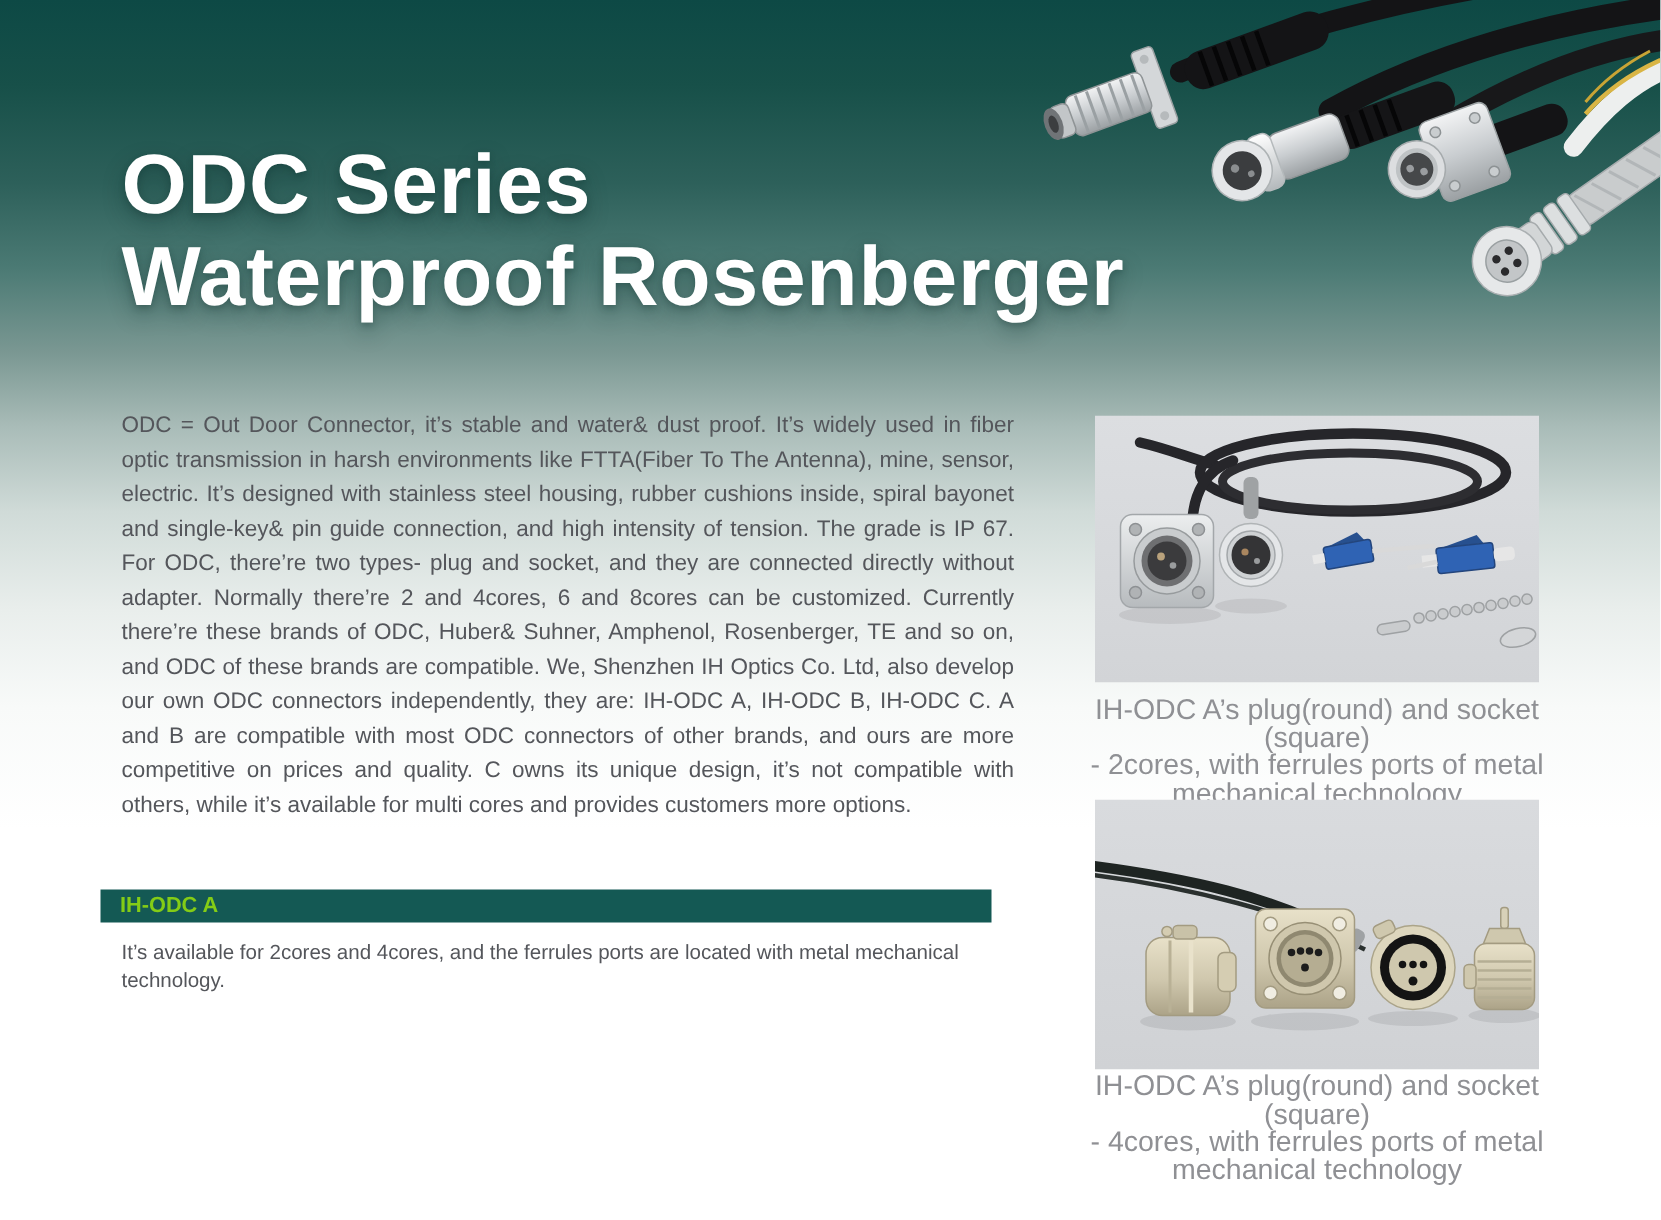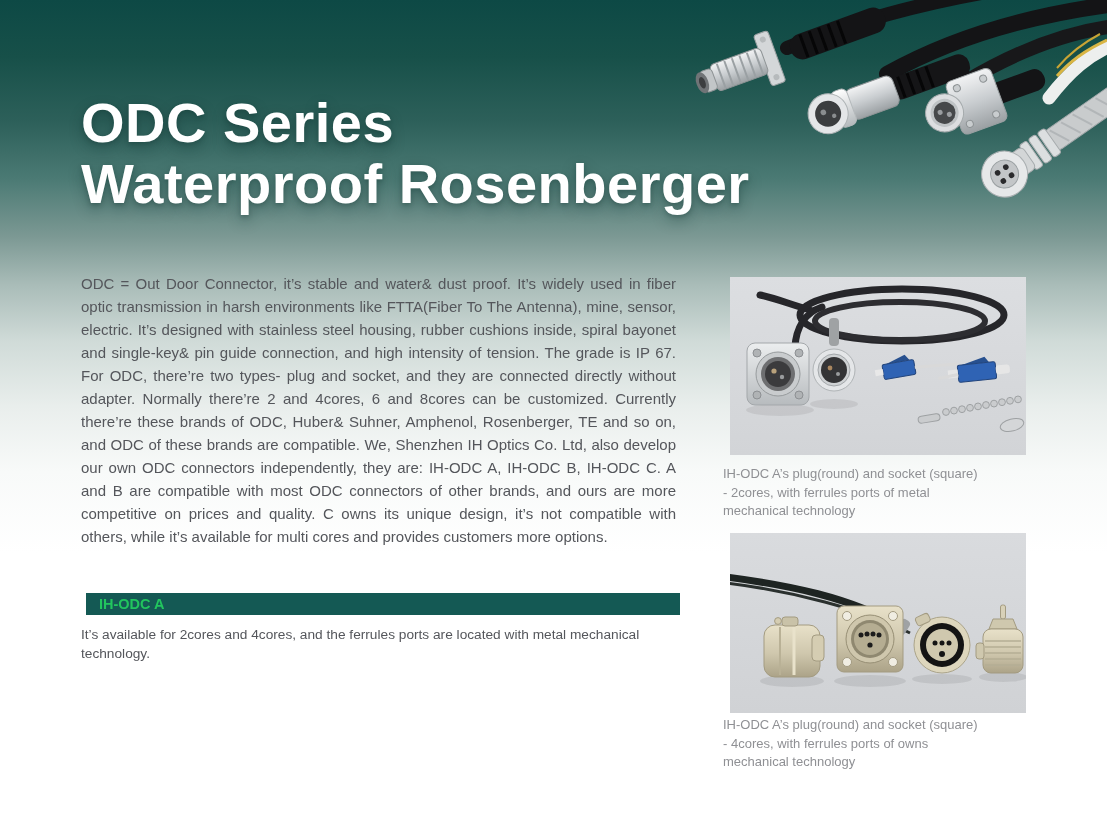--- a/index.html
+++ b/index.html
@@ -39,24 +39,24 @@
     left: 81px; top: 272px;
     width: 595px;
     font-size: 15px;
     line-height: 23px;
     color: #54565b;
     text-align: justify;
   }
 
   .section-banner {
     position: absolute;
-    left: 86px; top: 593px;
+    left: 67px; top: 593px;
     width: 594px; height: 22px;
     background: #145954;
-    color: #22c55e;
+    color: #84cc16;
     font-weight: 700;
     font-size: 14.5px;
     line-height: 22px;
     padding-left: 13px;
   }
 
   .section-body {
     position: absolute;
     left: 81px; top: 626px;
     width: 598px;
@@ -71,21 +71,22 @@
     width: 296px;
   }
   .figure-1 { top: 277px; height: 178px; }
   .figure-2 { top: 533px; height: 180px; }
   .figure svg { display: block; }
 
   .caption {
     position: absolute;
     left: 723px;
     width: 310px;
-    font-size: 13px;
+    text-align: center;
+    font-size: 19px;
     line-height: 18.5px;
     color: #8f9094;
   }
   .caption-1 { top: 465px; }
   .caption-2 { top: 716px; }
 </style>
 </head>
 <body>
 
 <div class="page">
@@ -358,17 +359,17 @@
             <line x1="-18" y1="10" x2="18" y2="10"></line>
           <line x1="-18" y1="16" x2="18" y2="16"></line>
         </g>
         <rect x="-27" y="-6" width="8" height="16" rx="3" fill="#cfc8ae" stroke="#a39b81"></rect>
       </g>
     </svg>
   </div>
 
   <div class="caption caption-2">
     <div>IH-ODC A’s plug(round) and socket (square)</div>
-    <div>- 4cores, with ferrules ports of owns</div>
+    <div>- 4cores, with ferrules ports of metal</div>
     <div>mechanical technology</div>
   </div>
 
 </div>
 
 </body></html>

